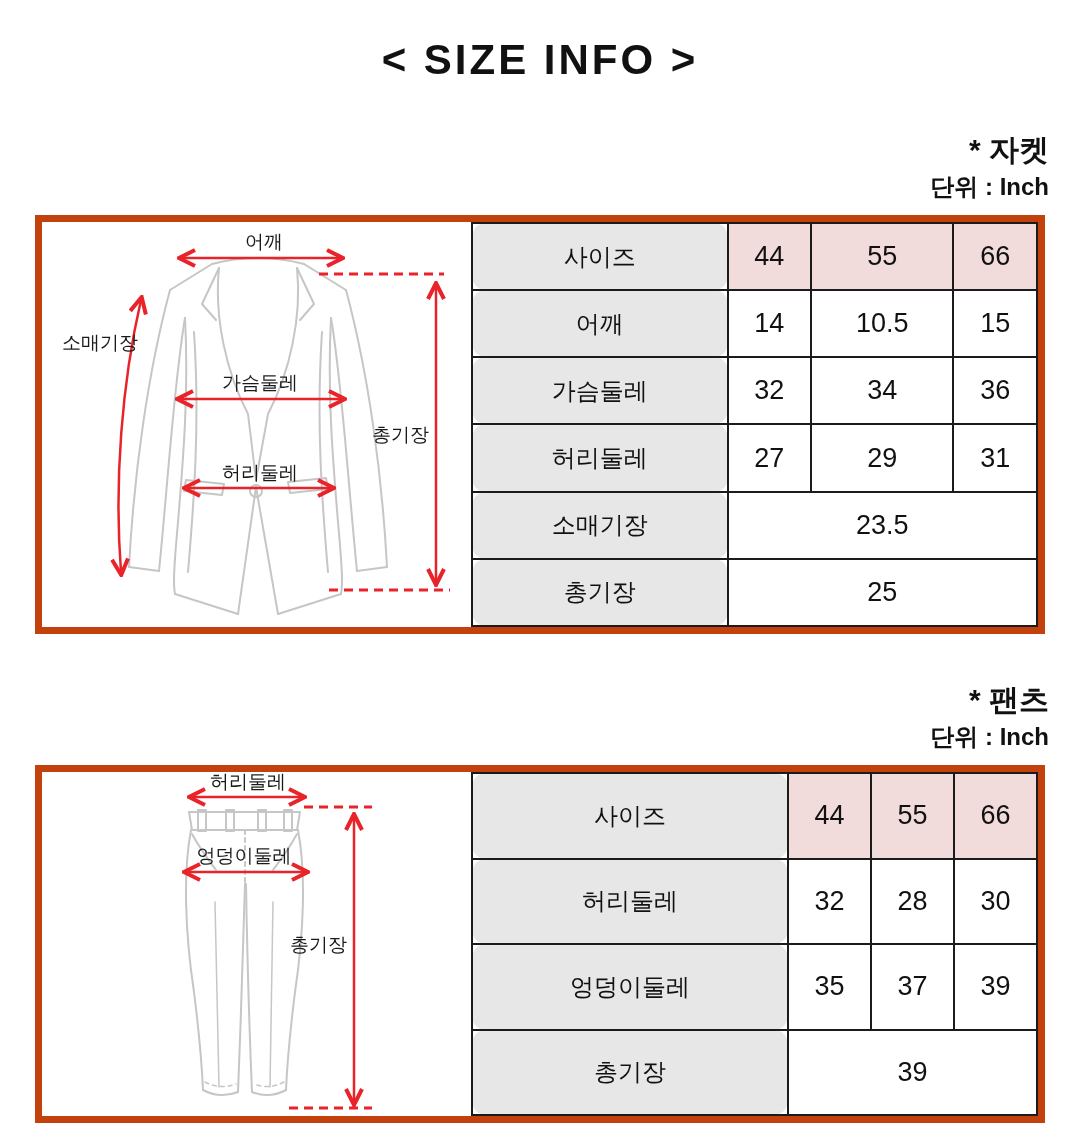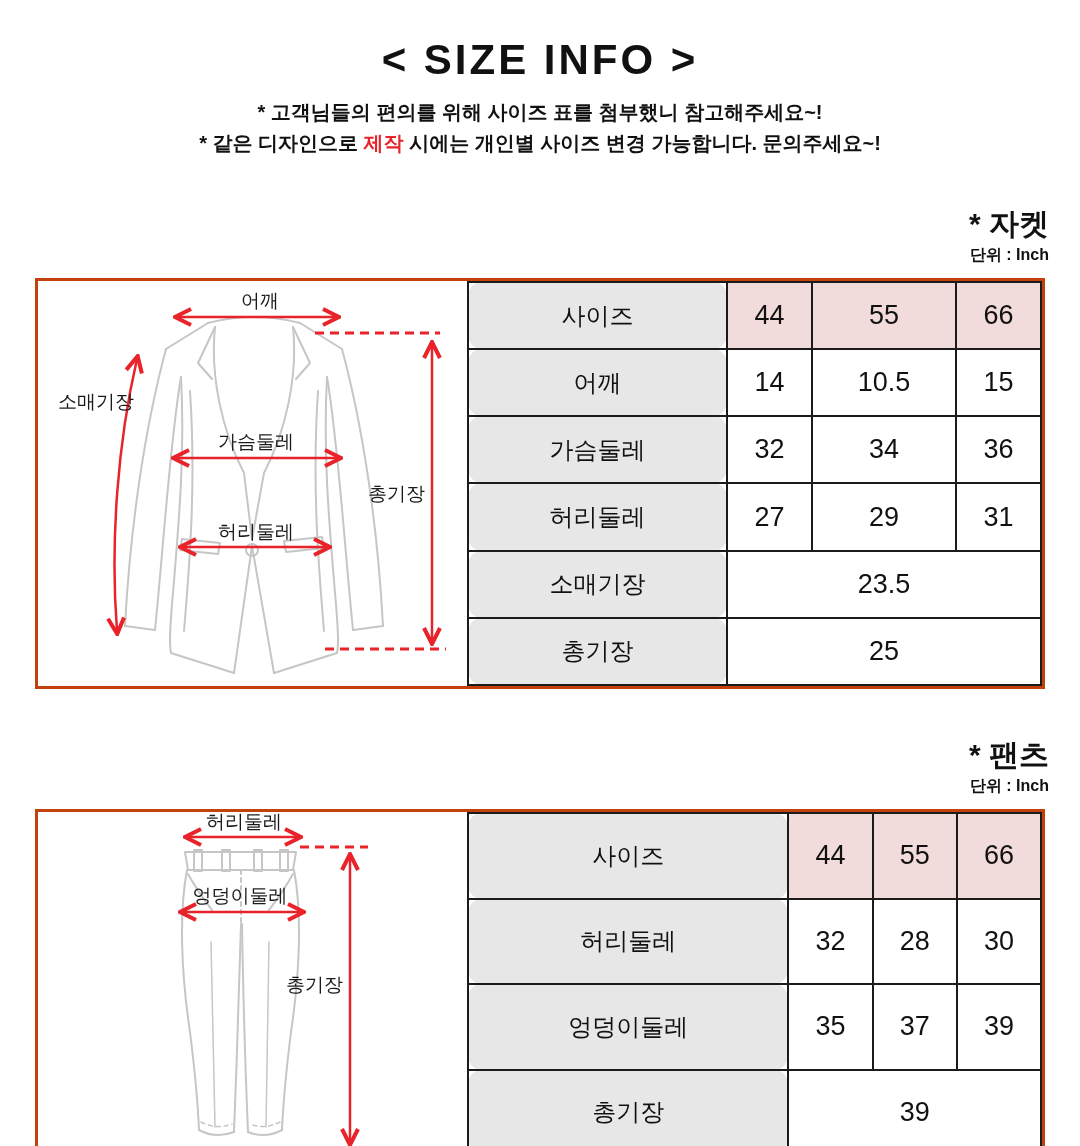--- a/index.html
+++ b/index.html
@@ -39,28 +39,28 @@
     margin:0 -4px 10px -5px;
     flex-direction:column;
   }
   .section-heading{
     margin:0;
     font-size:30px;
     font-weight:700;
     color:#111;
   }
   .unit-label{
-    font-size:16px;
+    font-size:24px;
     font-weight:600;
     color:#111;
     padding-bottom:2px;
   }
   .box{
     display:flex;
-    border:3px solid #c2410c;
+    border:7px solid #c2410c;
     background:#ffffff;
   }
   .diagram{
     width:429px;
     flex:none;
     position:relative;
   }
   .diagram svg{display:block;}
   table.size-table{
     flex:1;
@@ -92,24 +92,20 @@
     font-family:"Liberation Sans", sans-serif;
   }
 </style>
 </head>
 <body>
 
 <div class="page">
 
   <h1 class="title">&lt; SIZE INFO &gt;</h1>
 
-  <div class="notes">
-    <p class="note-line">* 고객님들의 편의를 위해 사이즈 표를 첨부했니 참고해주세요~!</p>
-    <p class="note-line"><span>* 같은 디자인으로 </span><span class="red-text">제작</span><span> 시에는 개인별 사이즈 변경 가능합니다. 문의주세요~!</span></p>
-  </div>
 
   <section class="section jacket">
     <div class="section-head">
       <h2 class="section-heading">* 자켓</h2>
       <span class="unit-label">단위 : Inch</span>
     </div>
 
     <div class="box">
       <div class="diagram">
         <svg width="429" height="405" viewBox="0 0 429 405">

